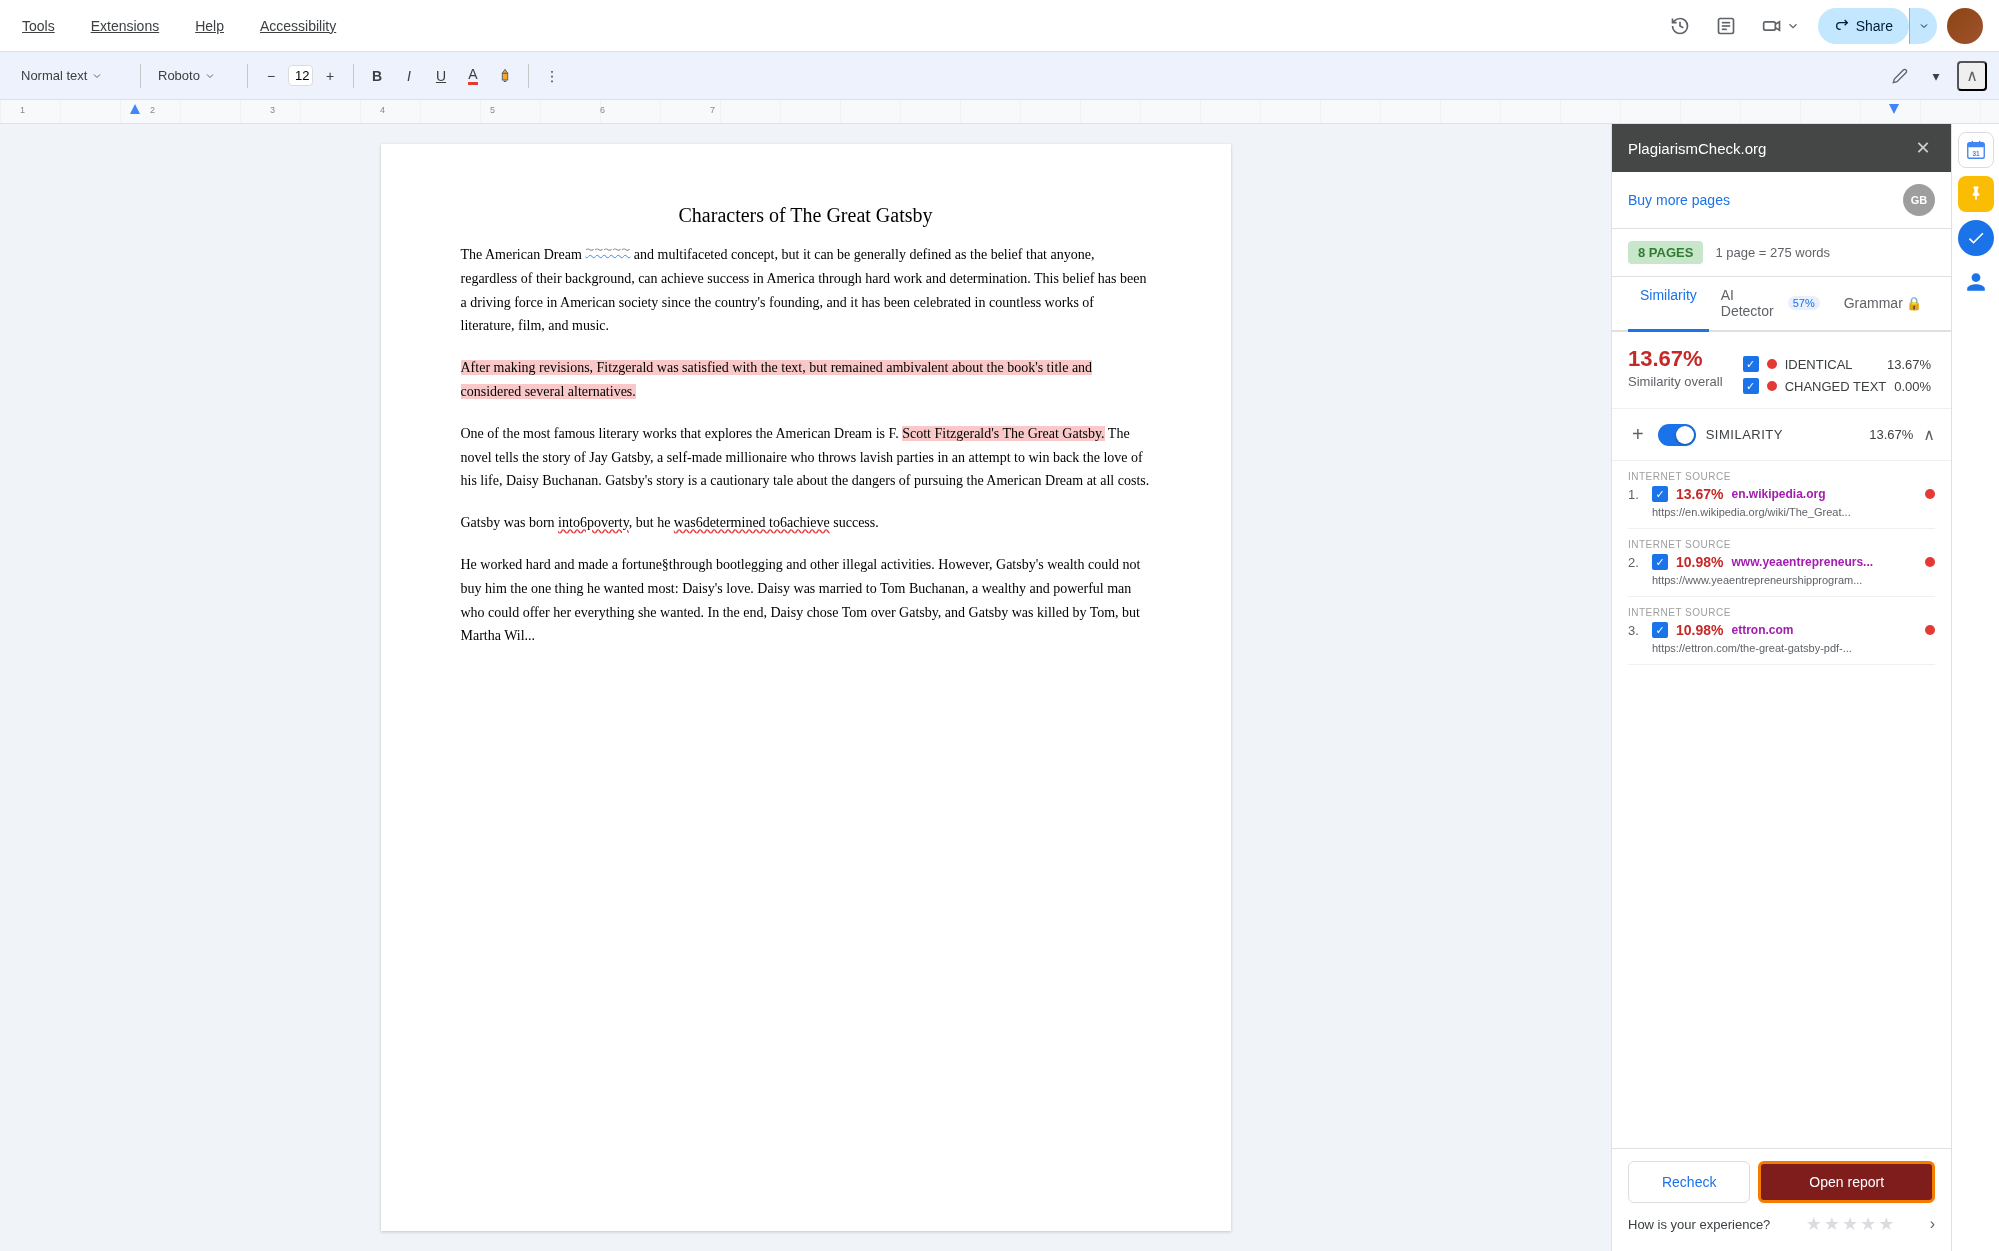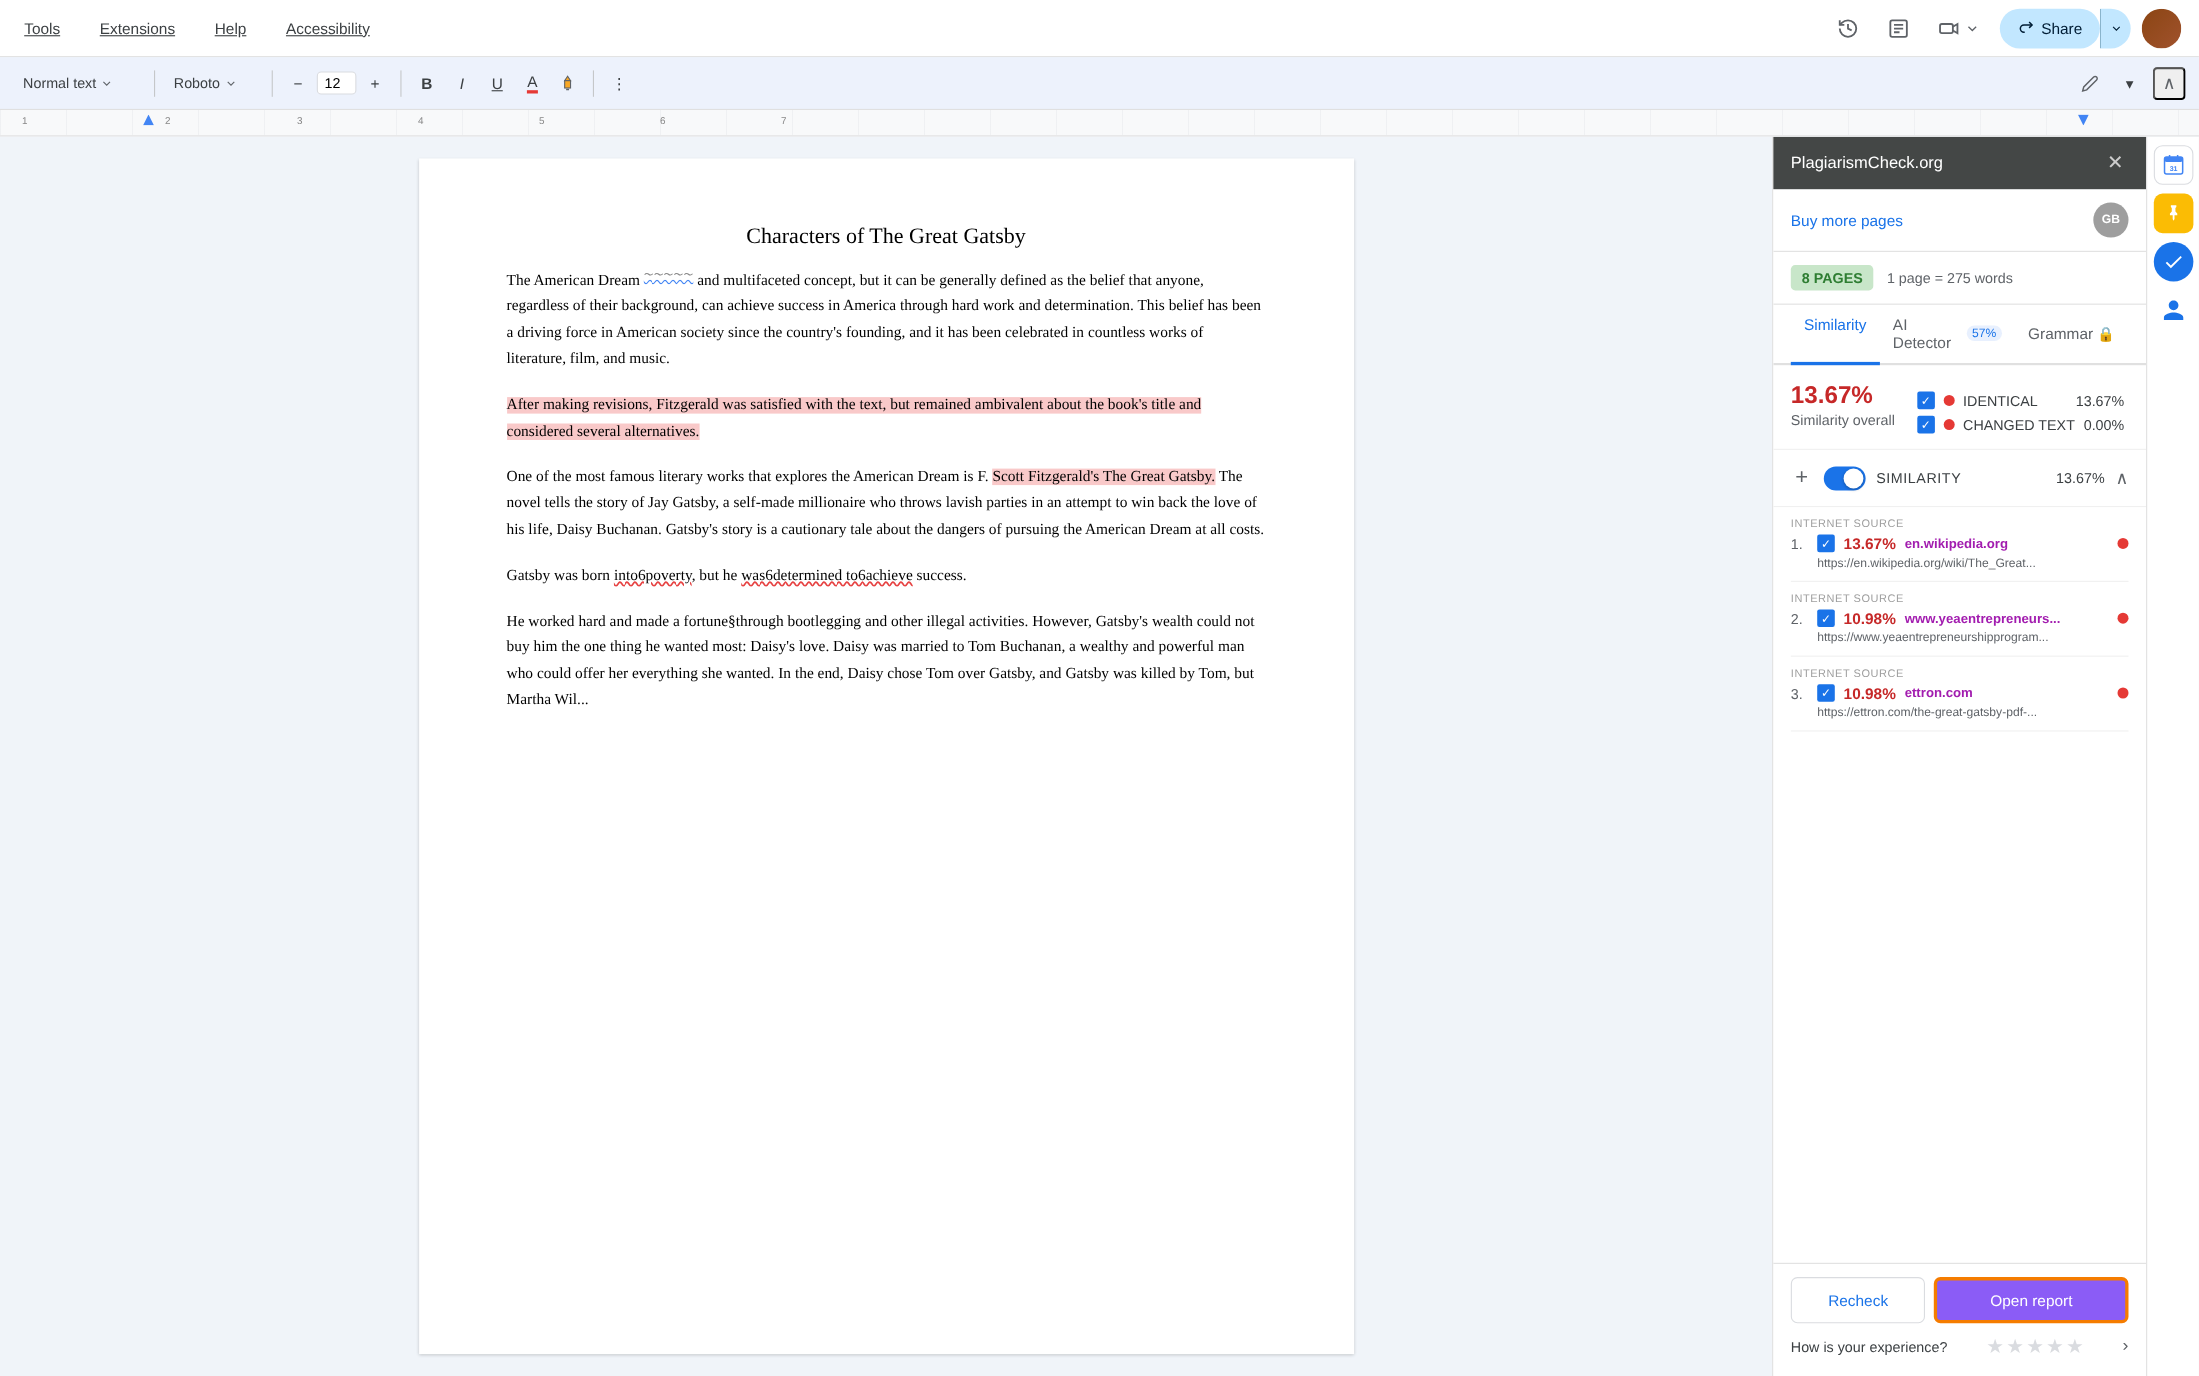--- a/index.html
+++ b/index.html
@@ -117,21 +117,21 @@
       color: #3c4043;
       background: transparent;
       border: none;
     }
     .font-size-box {
       border: 1px solid #dadce0;
       border-radius: 4px;
       padding: 2px 6px;
       font-size: 13px;
       text-align: left;
-      width: 36px;
+      width: 25px;
       background: white;
     }
     .toolbar-bold { font-weight: bold; }
     .toolbar-italic { font-style: italic; }
     .toolbar-underline { text-decoration: underline; }
     .expand-btn {
       margin-left: auto;
       display: flex; align-items: center; justify-content: center;
       width: 30px; height: 30px;
       border-radius: 4px;
@@ -482,21 +482,21 @@
       color: #1a73e8;
       font-weight: 500;
       cursor: pointer;
       text-align: center;
     }
     .btn-open-report {
       flex: 1.5;
       padding: 10px;
       border: 3px solid #f57c00;
       border-radius: 6px;
-      background: #8b5cf6;
+      background: #7f1d1d;
       font-size: 14px;
       color: white;
       font-weight: 500;
       cursor: pointer;
       text-align: center;
     }
 
     .experience-row {
       display: flex;
       align-items: center;

